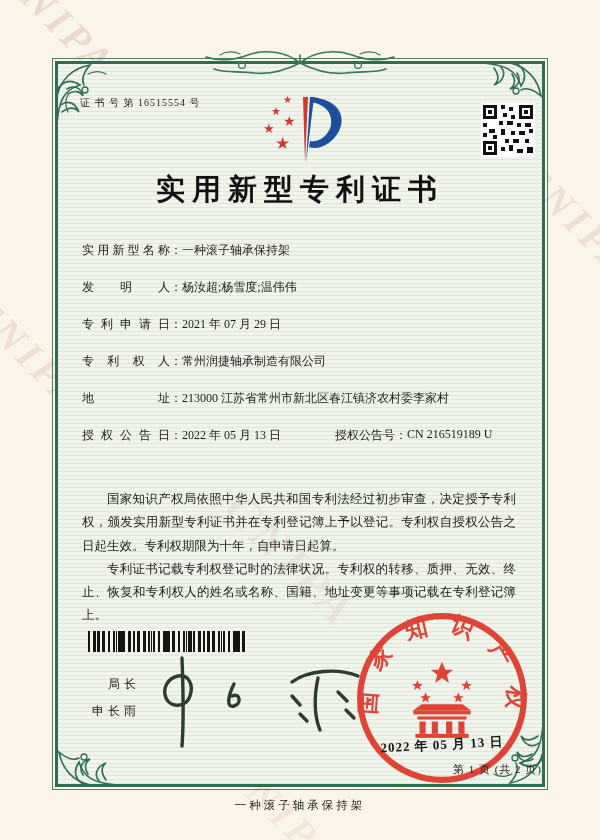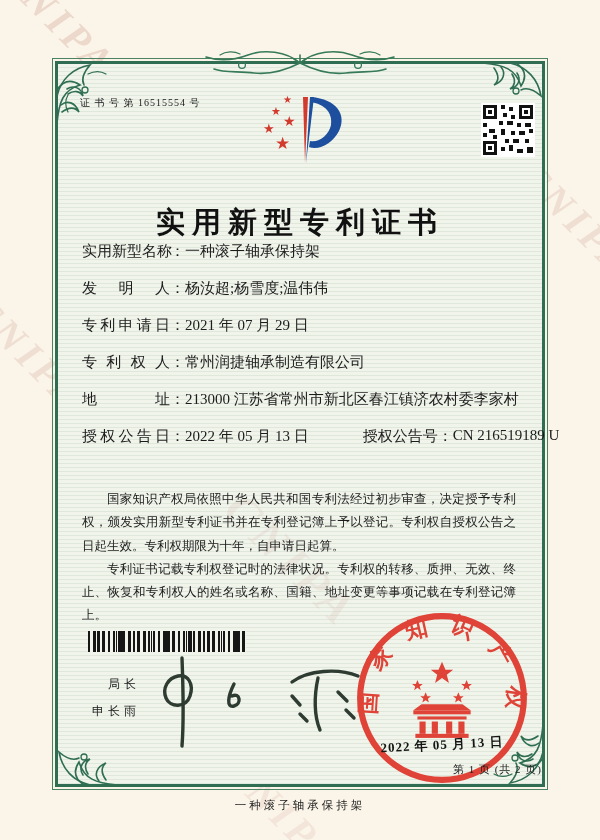--- a/index.html
+++ b/index.html
@@ -39,24 +39,24 @@
   .c-br{ right:-4px; bottom:-4px; transform:rotate(180deg); }
   .c-bl{ left:-4px; bottom:-4px; transform:rotate(270deg); }
   .top-ornament{ position:absolute; left:50%; top:-19px; transform:translateX(-50%); }
   
   .cert-no{ position:absolute; left:22px; top:32px; font-size:10px; letter-spacing:1px; }
   .logo{ position:absolute; left:187px; top:25px; width:116px; height:80px; }
   .logo .star{ position:absolute; color:#d23a2e; line-height:1; }
   .qr{ position:absolute; left:423px; top:39px; width:54px; height:54px; }
   .title{
     position:absolute; left:0; right:0; top:106px; text-align:center;
-    font-size:29px; font-weight:700; letter-spacing:7px; color:#111;margin-top:33px;
-  }
-  
-  .fields{ position:absolute; left:24px; right:27px; top:178px; font-size:15px; }
+    font-size:29px; font-weight:700; letter-spacing:7px; color:#111;
+  }
+  
+  .fields{ position:absolute; left:24px; right:27px; top:178px; font-size:12px; }
   .frow{ height:22px; margin-bottom:15px; white-space:nowrap; }
   .lbl{
     display:inline-block; width:88px; vertical-align:top;
     text-align:justify; text-align-last:justify;
   }
   .colon{ display:inline-block; vertical-align:top; }
   .val{ display:inline-block; vertical-align:top; }
   .lbl2{ margin-left:54px; }
   
   .body-text{

